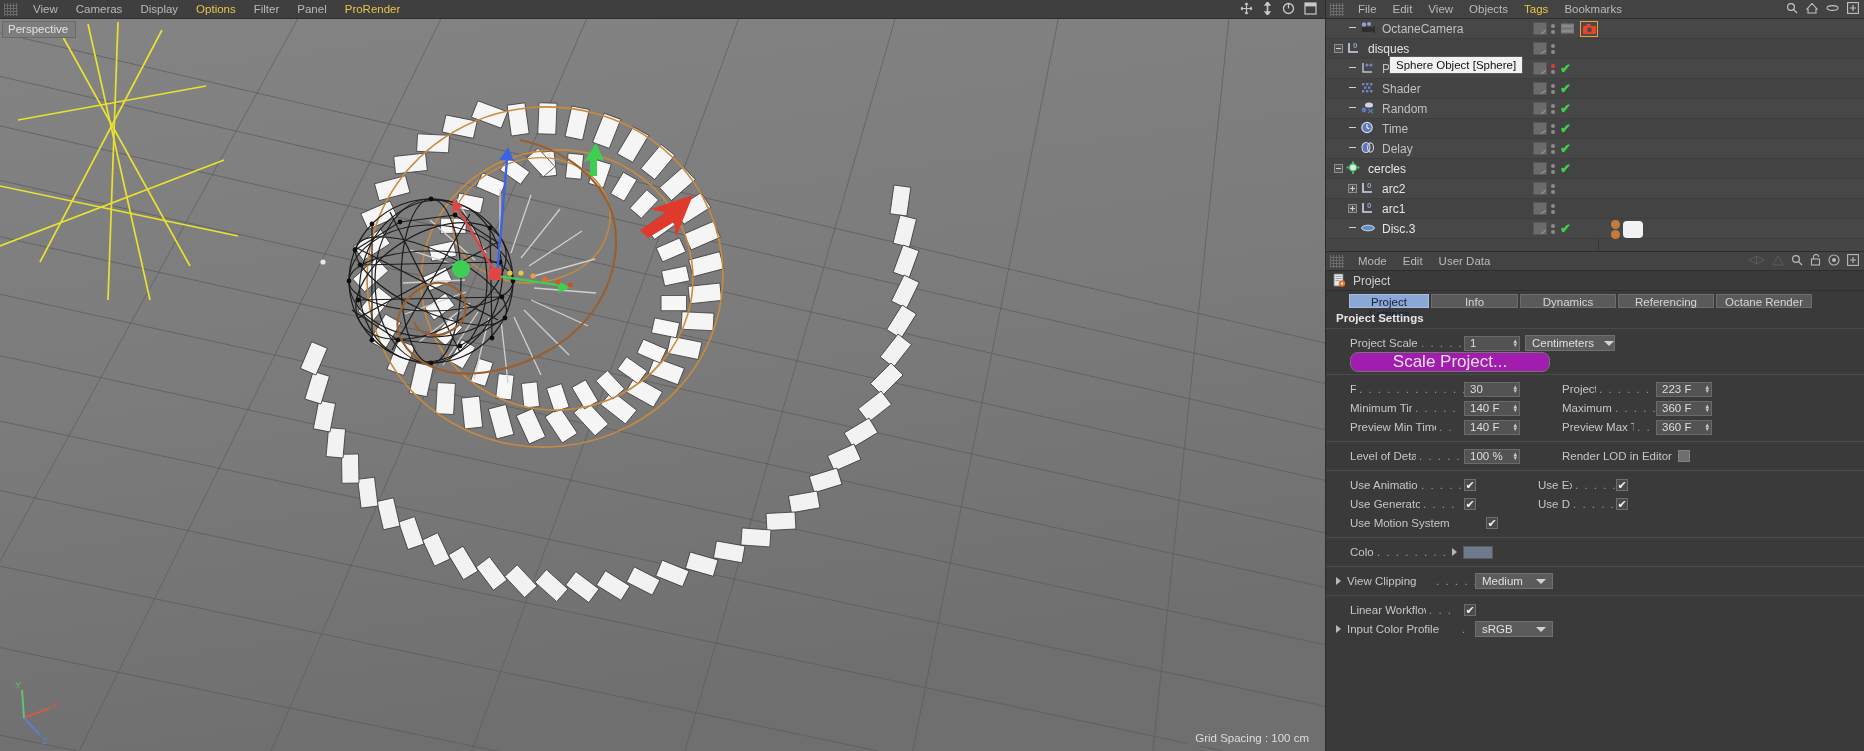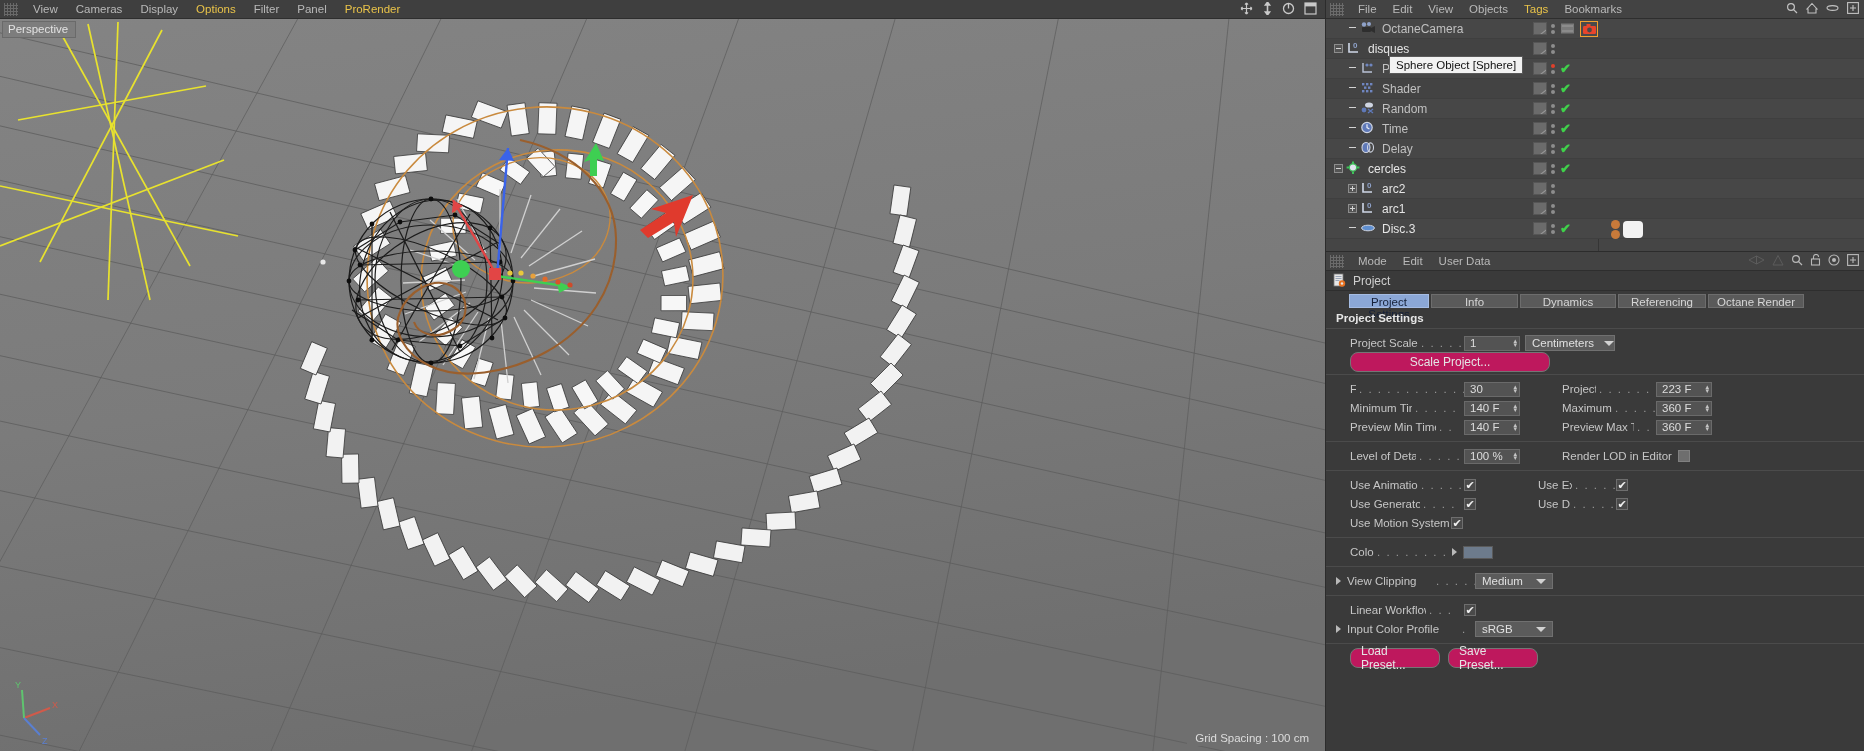--- a/index.html
+++ b/index.html
@@ -171,23 +171,23 @@
     padding:0 2px 0 5px; color:#ddd; font-size:11.5px; min-width:56px;
   }
   .spin{ display:flex; flex-direction:column; line-height:4px; font-size:7px; color:#c5c5c5; }
   .combo{
     background:#5b5b5b; border:1px solid #707070; height:16px; display:inline-flex;
     align-items:center; padding:0 6px; color:#e0e0e0; font-size:11.5px; gap:10px;
     justify-content:space-between;
   }
   .caret{ width:0;height:0;border-left:5px solid transparent;border-right:5px solid transparent;border-top:5px solid #d2d2d2;}
   .btn{
-    background:#be185d; border:1px solid #757575; border-radius:8px; height:20px;
+    background:#a21caf; border:1px solid #757575; border-radius:8px; height:20px;
     display:inline-flex; align-items:center; justify-content:center;
-    color:#e4e4e4; font-size:12px; padding:0 10px;
+    color:#e4e4e4; font-size:17px; padding:0 10px;
   }
   .cbx{
     width:12px;height:12px;background:#4a4a4a;border:1px solid #6e6e6e;
     display:inline-flex;align-items:center;justify-content:center;color:#f0f0f0;
     font-size:11px; line-height:11px;
   }
   .cbx.empty{ background:#6e6e6e; border-color:#808080;}
   .swatch{ width:30px;height:13px;background:#6d7b8c;border:1px solid #5a5a5a;}
   .arrow-r{ width:0;height:0;border-top:4px solid transparent;border-bottom:4px solid transparent;border-left:5px solid #b9b9b9; margin-right:6px;}
 </style>
@@ -856,21 +856,21 @@
             <circle cx="10" cy="10.5" r="1.2" fill="#e6e6e6"></circle>
           </svg>
         </span>
         <span>Project</span>
       </div>
 
       <div class="tabrow">
         <div class="tab sel" style="width:80px">Project Settings</div>
         <div class="tab" style="width:87px">Info</div>
         <div class="tab" style="width:96px">Dynamics</div>
-        <div class="tab" style="width:88px">Referencing</div>
+        <div class="tab" style="width:96px">Referencing</div>
         <div class="tab" style="width:96px">Octane Render</div>
       </div>
 
       <div class="group-title">Project Settings</div>
 
       <div class="sect" style="padding-bottom:2px;">
         <div class="prow">
           <span class="plabel" style="width:92px">Project Scale</span>
           <span class="plabel dotfill" style="padding-left:3px;width:46px">. . . . . .</span>
           <span class="numfield" style="width:56px">
@@ -980,21 +980,21 @@
         </div>
         <div class="prow">
           <span class="plabel" style="width:94px">Use Generators</span>
           <span class="plabel dotfill" style="padding-left:3px;width:44px">. . . .</span>
           <span class="cbx">✔</span>
           <span class="plabel" style="width:94px;padding-left:62px">Use Deformers</span>
           <span class="plabel dotfill" style="padding-left:3px;width:46px">. . . . . .</span>
           <span class="cbx">✔</span>
         </div>
         <div class="prow">
-          <span class="plabel" style="width:125px">Use Motion System</span>
+          <span class="plabel" style="width:160px">Use Motion System</span>
           <span class="cbx">✔</span>
         </div>
       </div>
 
       <div class="sect">
         <div class="prow">
           <span class="plabel" style="width:48px">Color</span>
           <span class="plabel dotfill" style="padding-left:3px;width:78px">. . . . . . . . . .</span>
           <span class="arrow-r"></span>
           <span class="swatch" style="background: rgb(109, 123, 140);"></span>
@@ -1023,25 +1023,19 @@
           <span class="arrow-r" style="margin-left:10px"></span>
           <span class="plabel" style="padding-left:0;width:112px">Input Color Profile</span>
           <span class="plabel dotfill" style="padding-left:3px;width:16px">.</span>
           <span class="combo" style="width:78px">
             <span>sRGB</span>
             <span class="caret"></span>
           </span>
         </div>
       </div>
 
-      <div class="sect">
-        <div class="prow" style="padding-left:24px;gap:8px;">
-          <span class="btn" style="width:90px">Load Preset...</span>
-          <span class="btn" style="width:90px">Save Preset...</span>
-        </div>
-      </div>
 
     </div>
   </div>
 
   <div id="tooltip">Sphere Object [Sphere]</div>
 
 </div>
 
 </body></html>

